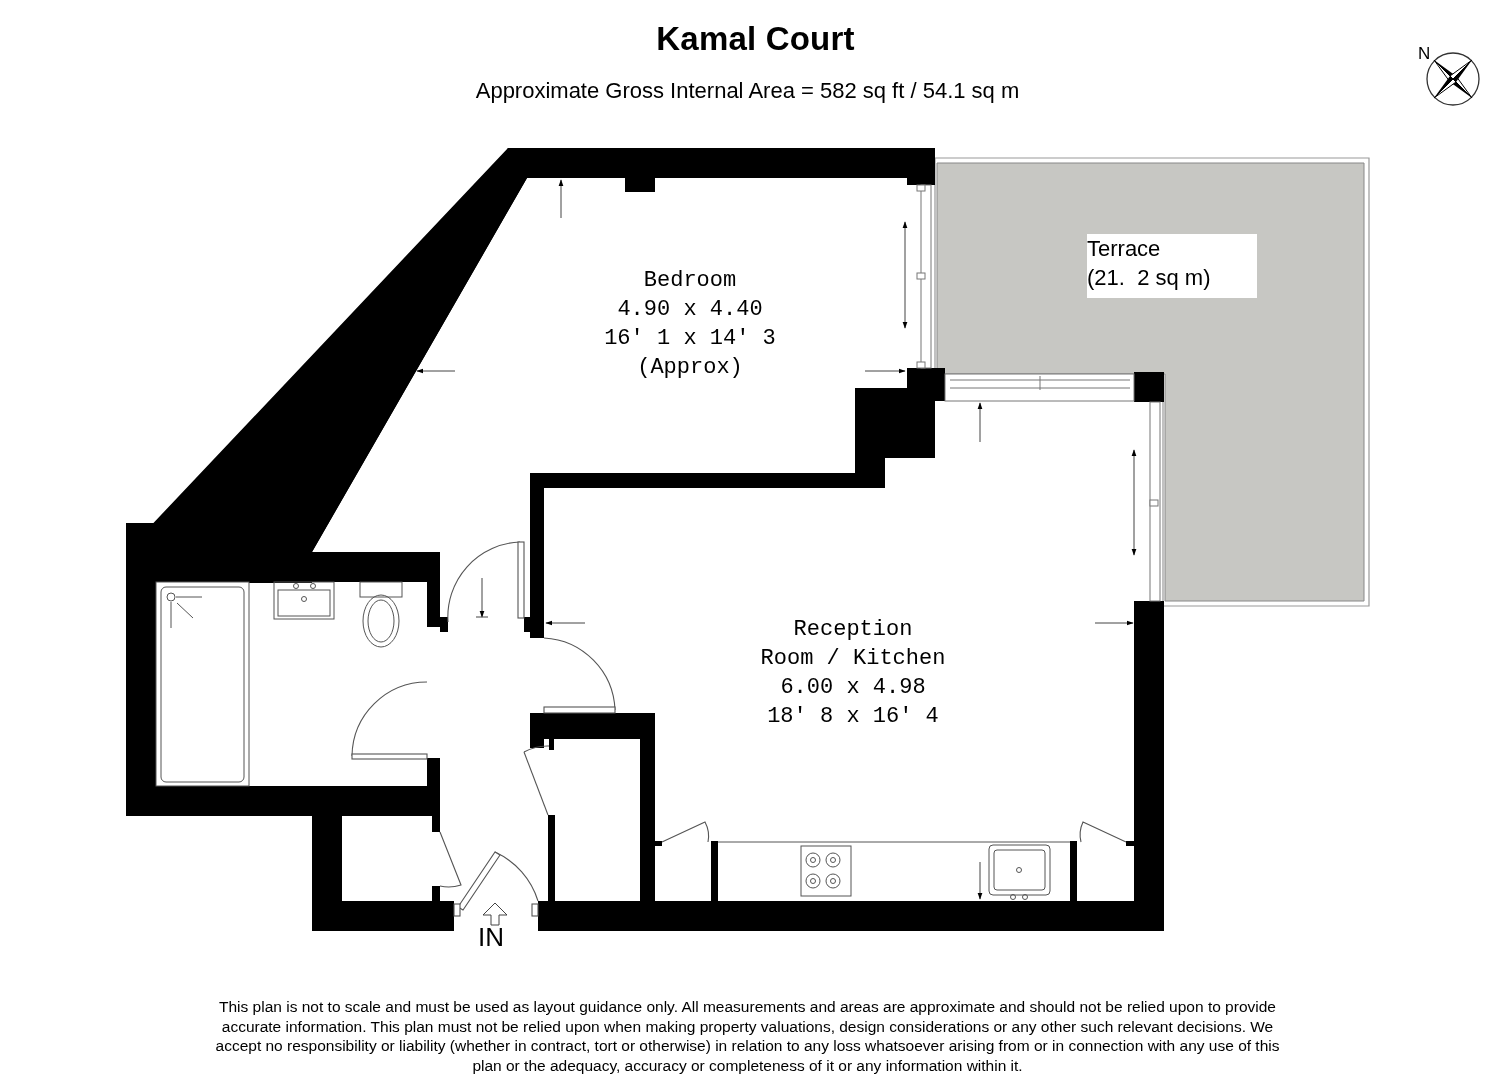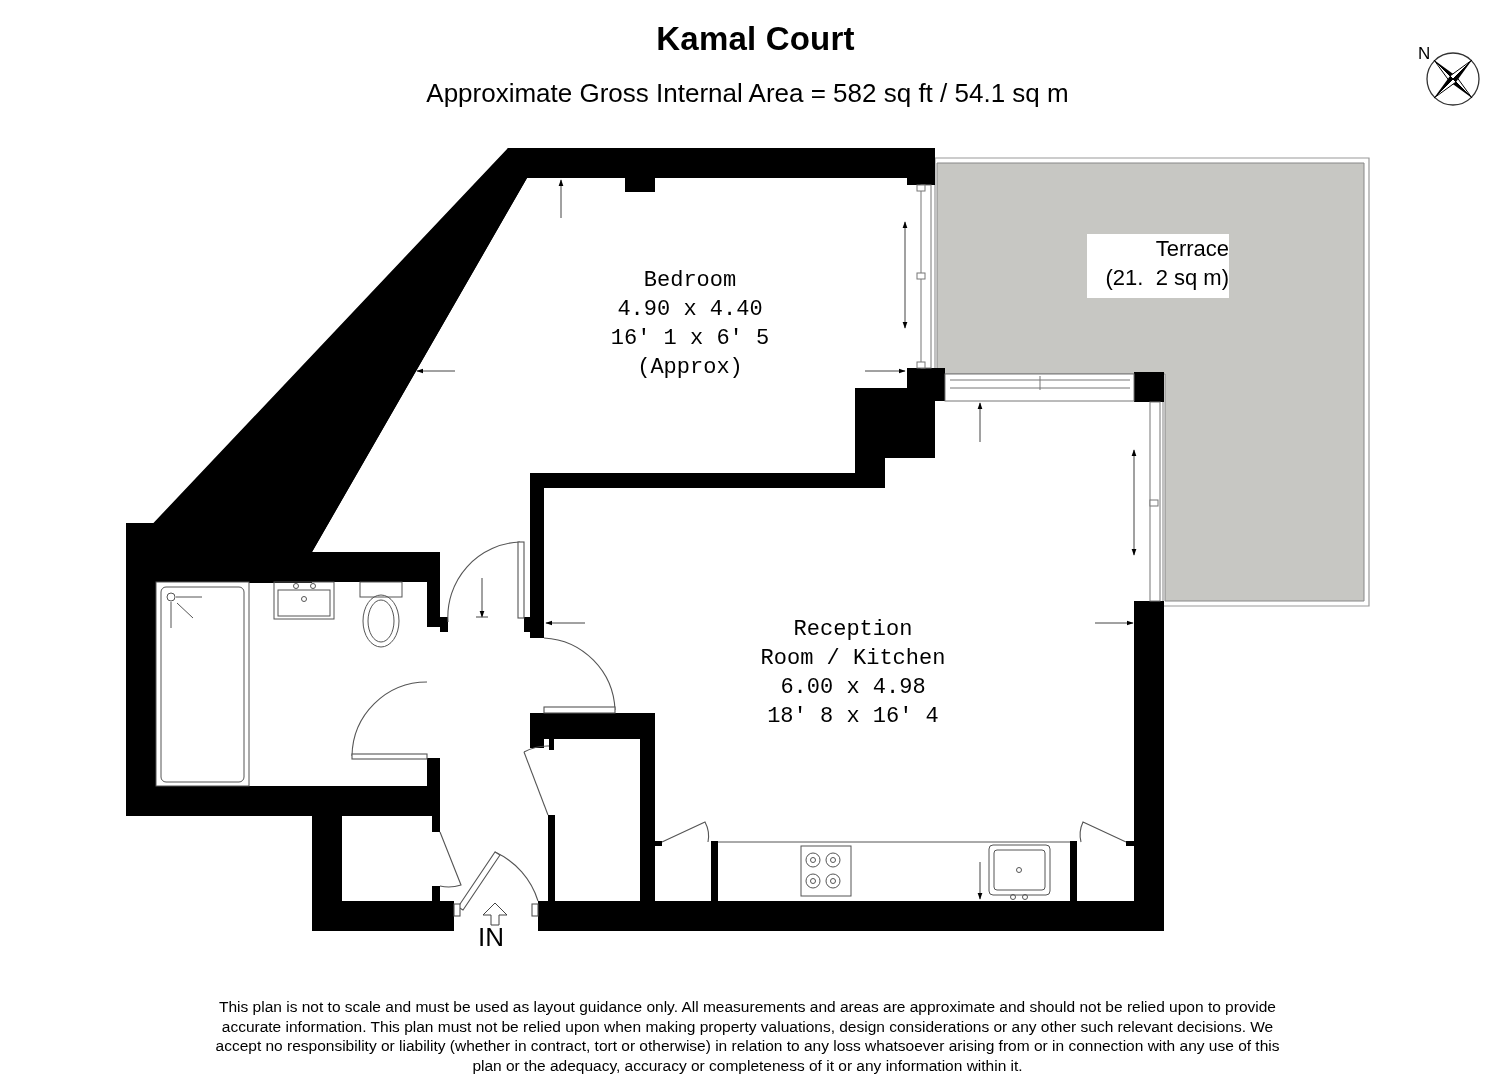--- a/index.html
+++ b/index.html
@@ -1,23 +1,23 @@
 <!DOCTYPE html>
 <html><head>
   <meta charset="utf-8">
   <style>
     html, body { margin: 0; padding: 0; background: #ffffff; }
     body { width: 1495px; height: 1080px; position: relative; overflow: hidden; font-family: "Liberation Sans", sans-serif; color: #000; }
     .title { position: absolute; left: 0; width: 1495px; top: 20px; text-align: center; font-weight: bold; font-size: 33px; letter-spacing: 0.2px; margin-left: 8px; }
-    .subtitle { position: absolute; left: 0; width: 1495px; top: 78px; text-align: center; font-size: 26px; }
+    .subtitle { position: absolute; left: 0; width: 1495px; top: 78px; text-align: center; font-size: 22px; }
     .plan { position: absolute; left: 0; top: 0; width: 1495px; height: 1080px; }
     .room-label { position: absolute; text-align: center; font-size: 22px; line-height: 29px; font-family: Liberation Mono, monospace; }
     .floor-label { position: absolute; left: 125px; top: 793px; font-weight: bold; font-size: 24px; }
     .in-label { position: absolute; left: 478px; top: 922px; font-size: 26px; }
-    .terrace-box { position: absolute; left: 1087px; top: 234px; width: 142px; height: 64px; background: #fff; text-align: right; font-size: 22px; line-height: 29px; }
+    .terrace-box { position: absolute; left: 1087px; top: 234px; width: 170px; height: 64px; background: #fff; text-align: left; font-size: 22px; line-height: 29px; }
     .disclaimer { position: absolute; left: 200px; width: 1095px; top: 997px; text-align: center; font-size: 15.5px; line-height: 19.5px; }
     .north { position: absolute; left: 1418px; top: 44px; font-size: 17px; }
   </style>
 </head>
 <body>
 
 <div class="title">Kamal Court</div>
 <div class="subtitle">Approximate Gross Internal Area = 582 sq ft / 54.1 sq m</div>
 
 <svg class="plan" viewBox="0 0 1495 1080" xmlns="http://www.w3.org/2000/svg">
@@ -175,21 +175,21 @@
     <line x1="476" y1="617" x2="488" y2="617"></line>
     <line x1="980" y1="862" x2="980" y2="899" marker-end="url(#ah)"></line>
   </g>
 </svg>
 
 <div class="north">N</div>
 
 <div class="room-label" style="left:600px; top:266px; width:180px;">
   <div>Bedroom</div>
   <div>4.90 x 4.40</div>
-  <div>16' 1 x 6' 5</div>
+  <div>16' 1 x 14' 3</div>
   <div>(Approx)</div>
 </div>
 
 <div class="room-label" style="left:743px; top:615px; width:220px;">
   <div>Reception</div>
   <div>Room / Kitchen</div>
   <div>6.00 x 4.98</div>
   <div>18' 8 x 16' 4</div>
 </div>
 

